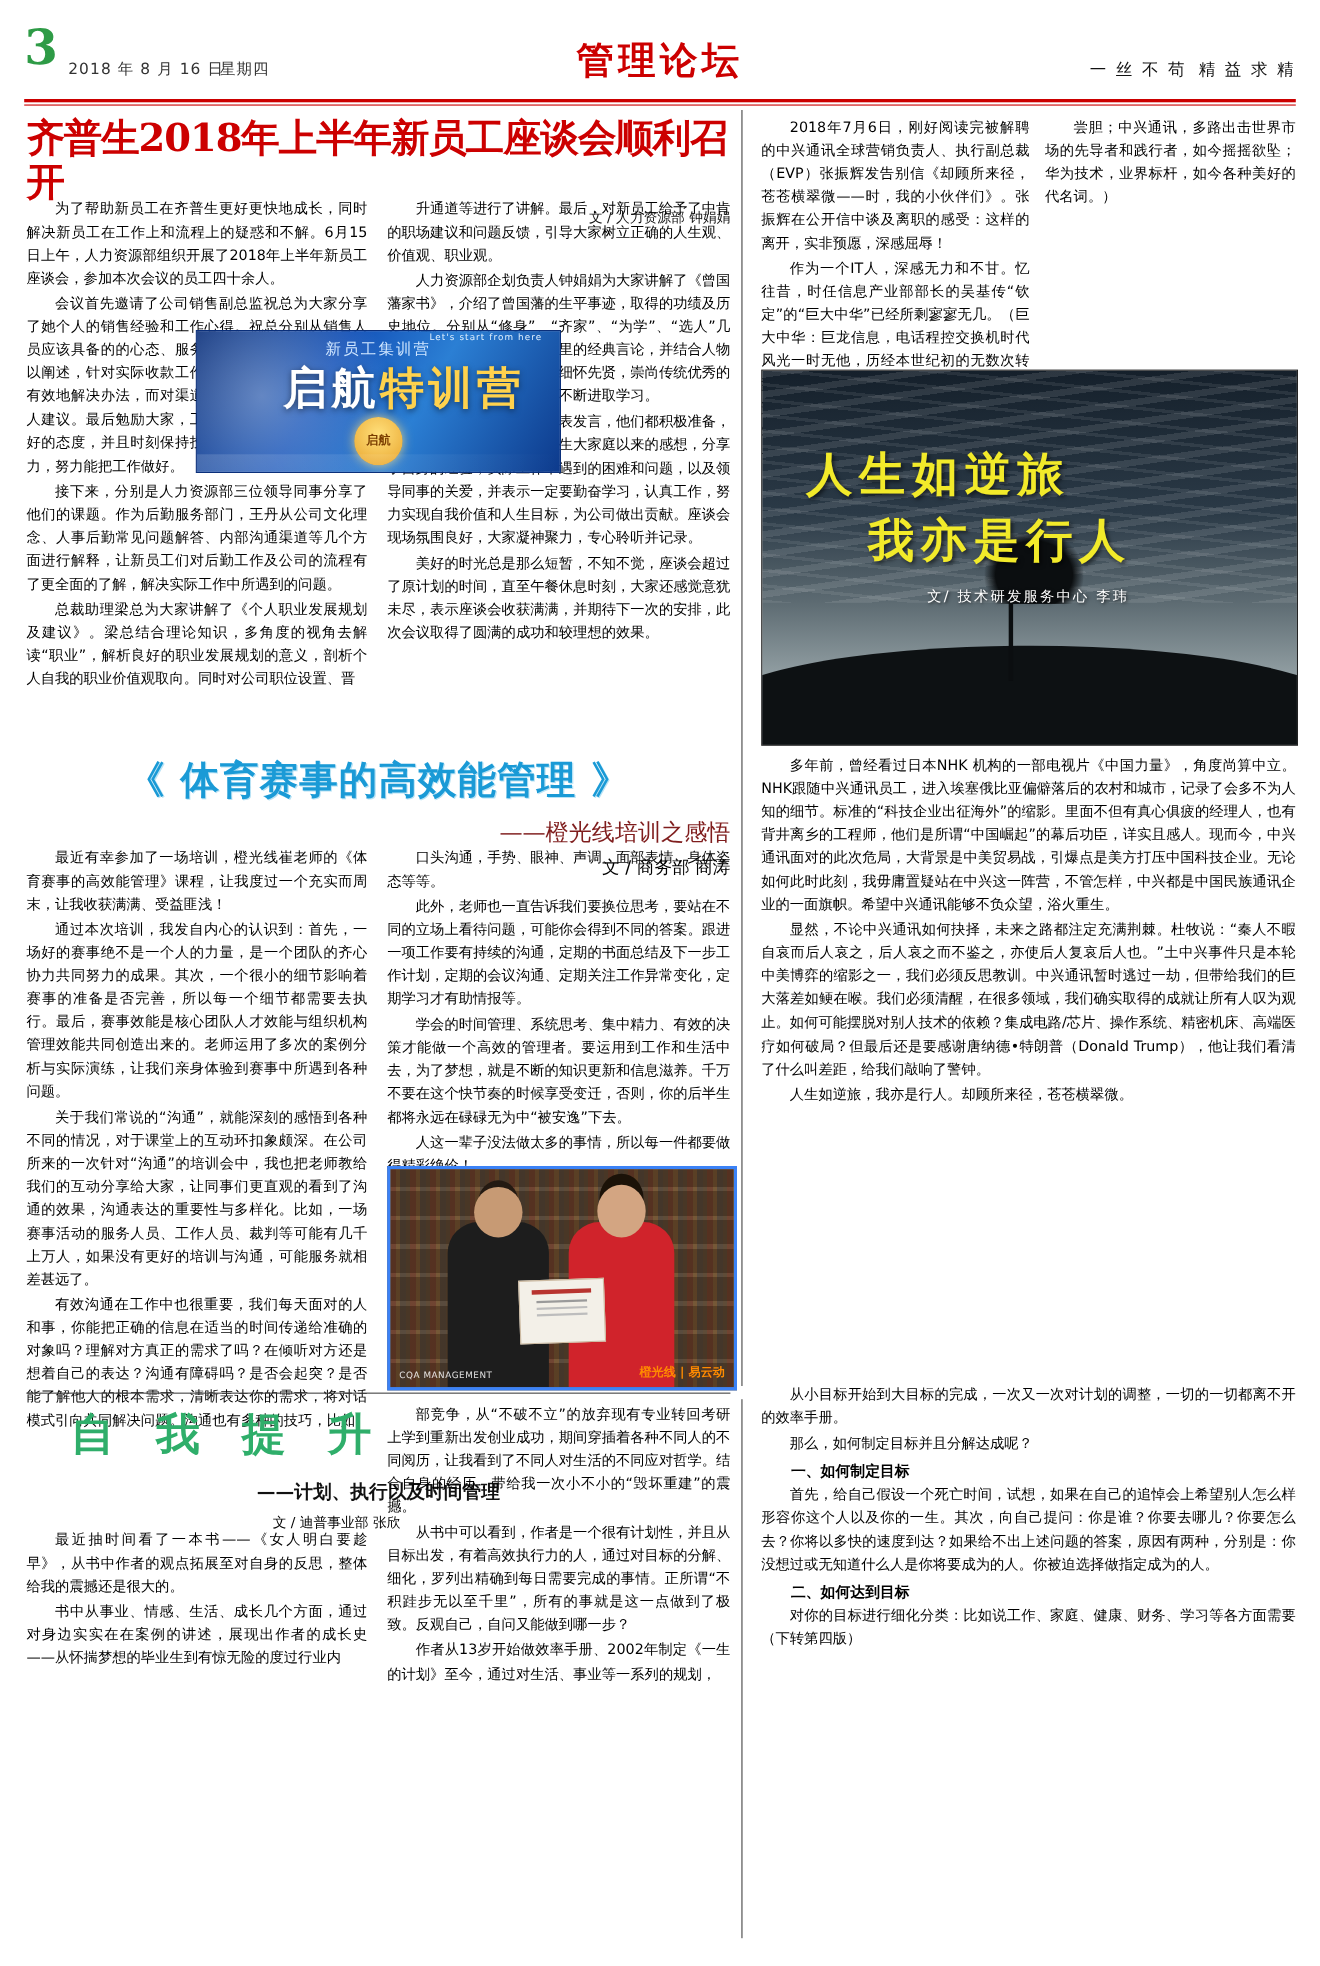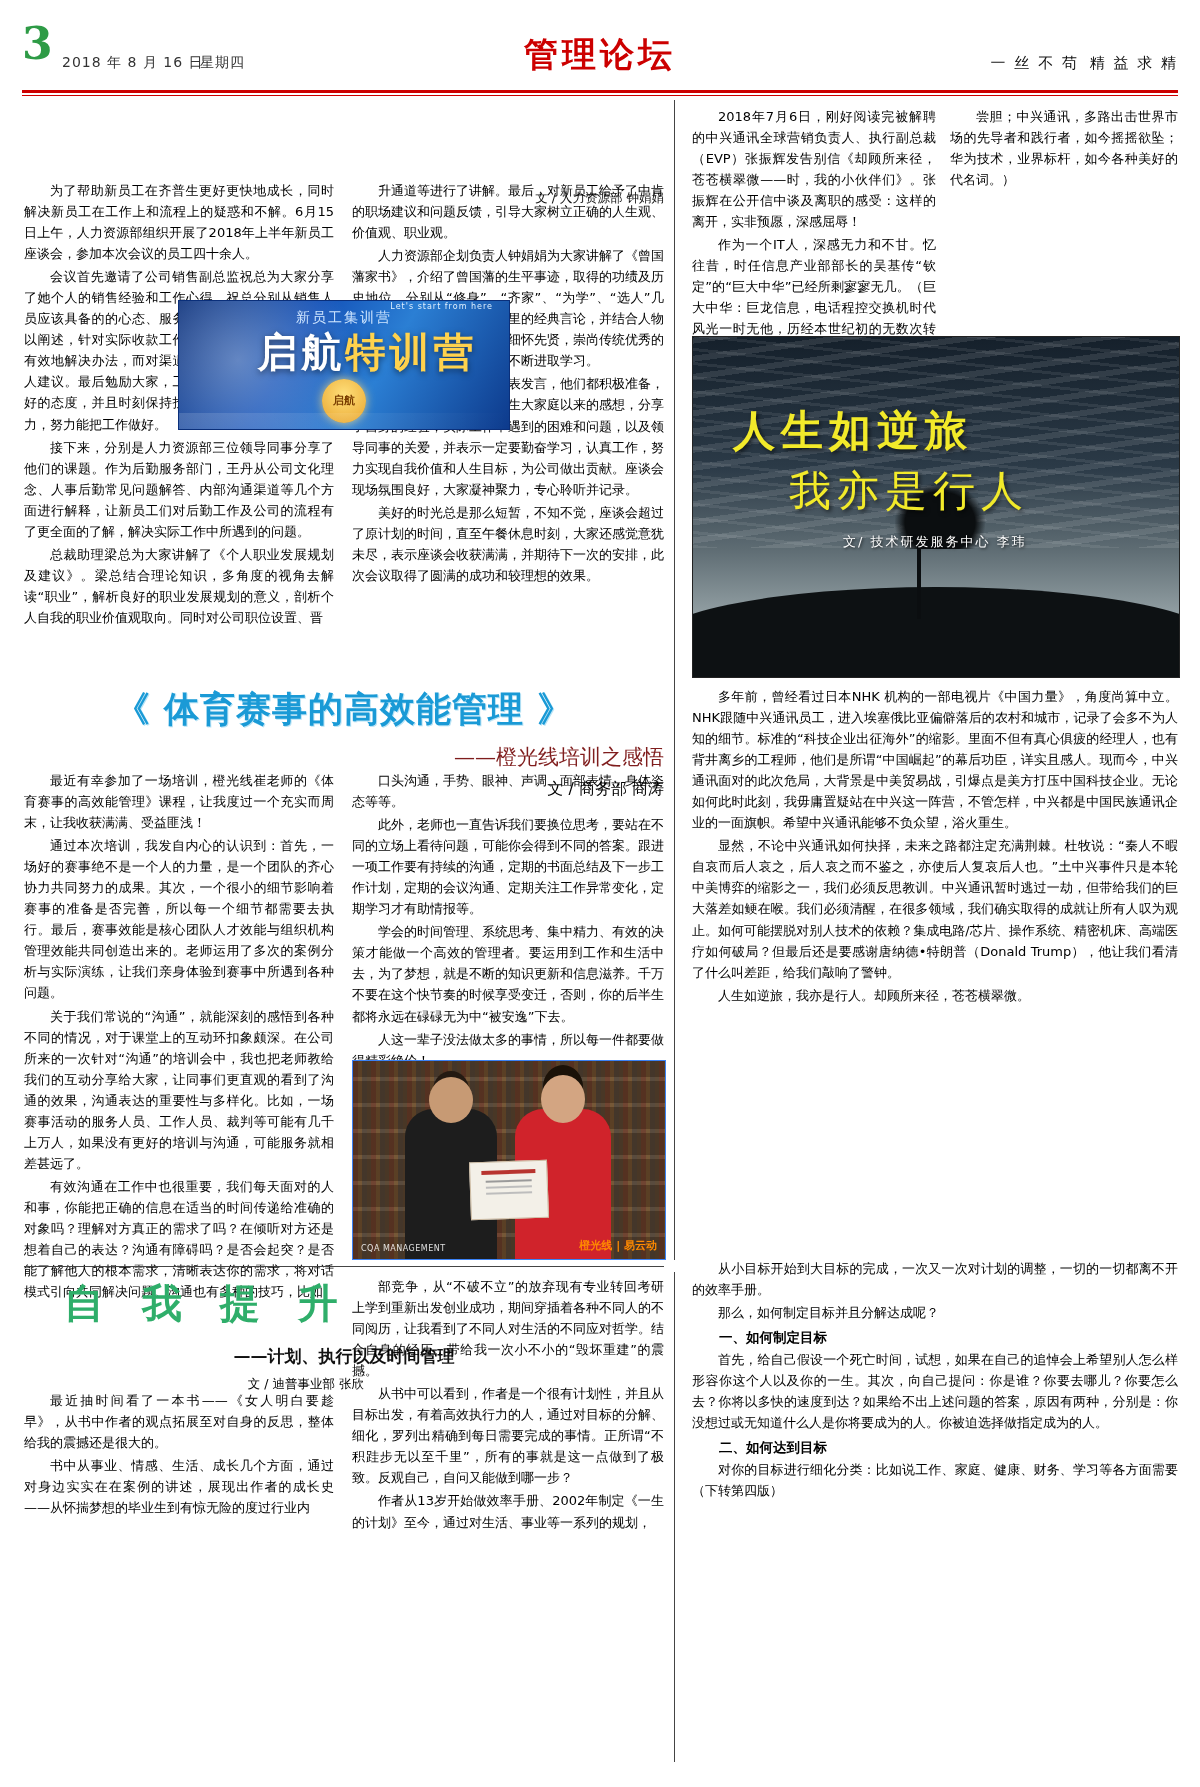--- a/index.html
+++ b/index.html
@@ -129,21 +129,21 @@
   }
   .sec2-byline{
     text-align:right;font-size:16px;margin-top:8px;
   }
   .col-c{left:24px;top:770px;width:310px;}
   .col-d{left:352px;top:770px;width:312px;}
 
   
   .photo2{
     position:absolute;left:352px;top:1060px;width:312px;height:198px;
-    background:#6d5540;overflow:hidden;border:1px solid #3b82f6;
+    background:#6d5540;overflow:hidden;border:3px solid #3b82f6;
   }
   .photo2 .shelf{
     position:absolute;inset:0;
     background:
       repeating-linear-gradient(0deg,#5d4630 0px,#5d4630 22px,#7a6148 22px,#7a6148 26px),
       linear-gradient(180deg,#8a6d50,#4e3b2a);
   }
   .photo2 .books{
     position:absolute;inset:0;
     background:repeating-linear-gradient(90deg,
@@ -239,21 +239,21 @@
   }
   .poster .t1{
     position:absolute;left:40px;top:66px;
     font-family:"DejaVu Serif","Liberation Serif",serif;
     font-size:42px;font-weight:bold;color:#f2ea2a;letter-spacing:6px;
     text-shadow:2px 2px 4px rgba(0,0,0,.6);
   }
   .poster .t2{
     position:absolute;left:96px;top:126px;
     font-family:"DejaVu Serif","Liberation Serif",serif;
-    font-size:42px;font-weight:normal;color:#f2ea2a;letter-spacing:6px;
+    font-size:42px;font-weight:bold;color:#f2ea2a;letter-spacing:6px;
     text-shadow:2px 2px 4px rgba(0,0,0,.6);
   }
   .poster .t3{
     position:absolute;left:150px;top:196px;
     font-size:13px;color:#fff;letter-spacing:2px;
     text-shadow:1px 1px 3px rgba(0,0,0,.8);
   }
 
   .para-r{
     font-size:13px;line-height:1.62;text-align:justify;text-indent:2em;margin:0 0 2px 0;
@@ -276,20 +276,21 @@
     <div class="mh-slogan">
       <span>一 丝 不 苟</span>
       <span>精 益 求 精</span>
     </div>
   </div>
   <div class="rule rule-top"></div>
   <div class="rule rule-top2"></div>
   <div class="colsplit v-divider"></div>
   <div class="colsplit v-divider2"></div>
 
+  <div class="headline1">齐普生2018年上半年新员工座谈会顺利召开</div>
   <div style="position:absolute;left:24px;top:164px;width:640px;margin-top:26px;" class="byline">文 / 人力资源部 钟娟娟</div>
 
   <div class="colbox col-a">
     <p class="para">为了帮助新员工在齐普生更好更快地成长，同时解决新员工在工作上和流程上的疑惑和不解。6月15日上午，人力资源部组织开展了2018年上半年新员工座谈会，参加本次会议的员工四十余人。</p>
     <p class="para">会议首先邀请了公司销售副总监祝总为大家分享了她个人的销售经验和工作心得。祝总分别从销售人员应该具备的的心态、服务细节、沟通技巧等方面予以阐述，针对实际收款工作过程中面临的问题，给予有效地解决办法，而对渠道拓展工作，分享了她的个人建议。最后勉励大家，工作中要主动沟通，保持良好的态度，并且时刻保持投入工作的状态，多花些精力，努力能把工作做好。</p>
     <p class="para">接下来，分别是人力资源部三位领导同事分享了他们的课题。作为后勤服务部门，王丹从公司文化理念、人事后勤常见问题解答、内部沟通渠道等几个方面进行解释，让新员工们对后勤工作及公司的流程有了更全面的了解，解决实际工作中所遇到的问题。</p>
     <p class="para">总裁助理梁总为大家讲解了《个人职业发展规划及建议》。梁总结合理论知识，多角度的视角去解读“职业”，解析良好的职业发展规划的意义，剖析个人自我的职业价值观取向。同时对公司职位设置、晋</p>
   </div>
 
   <div class="colbox col-b">

